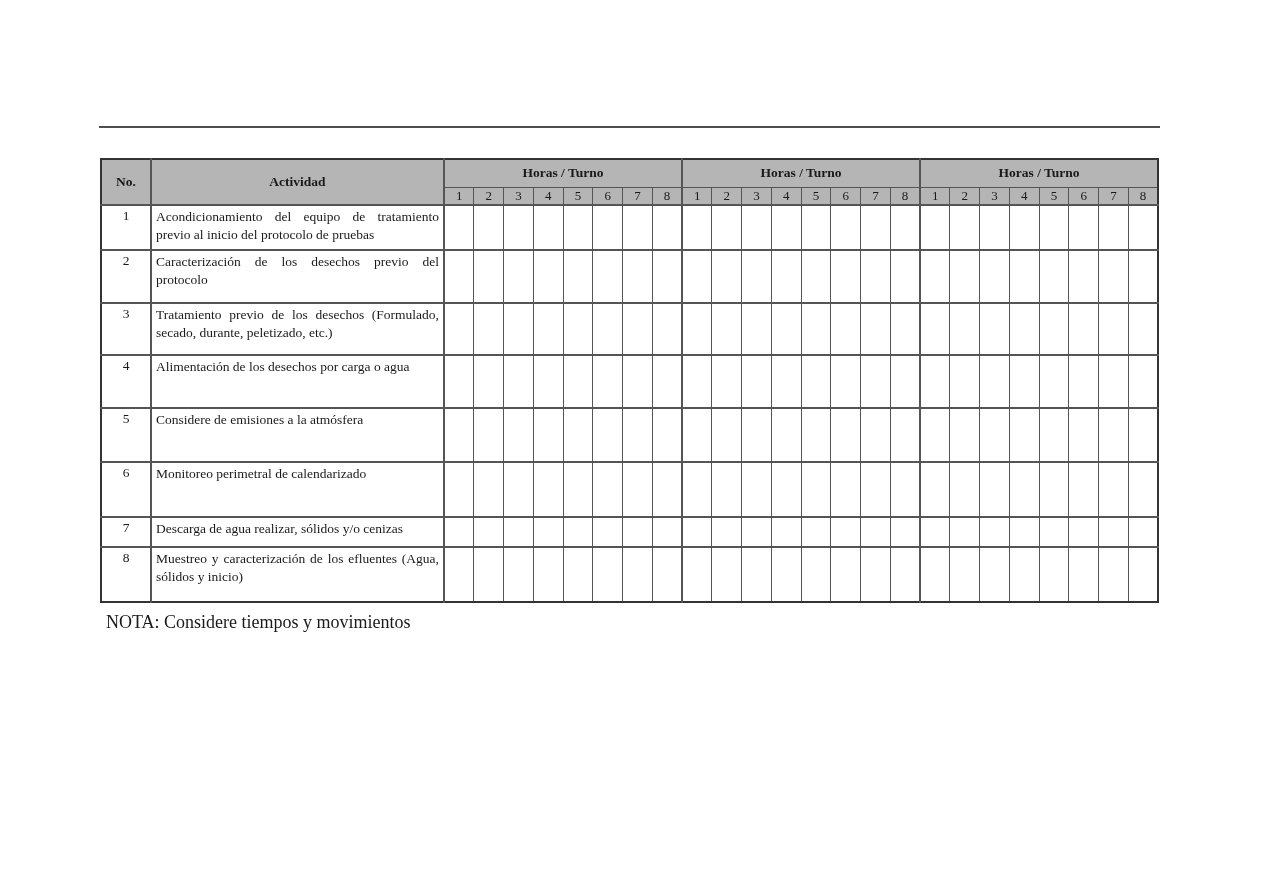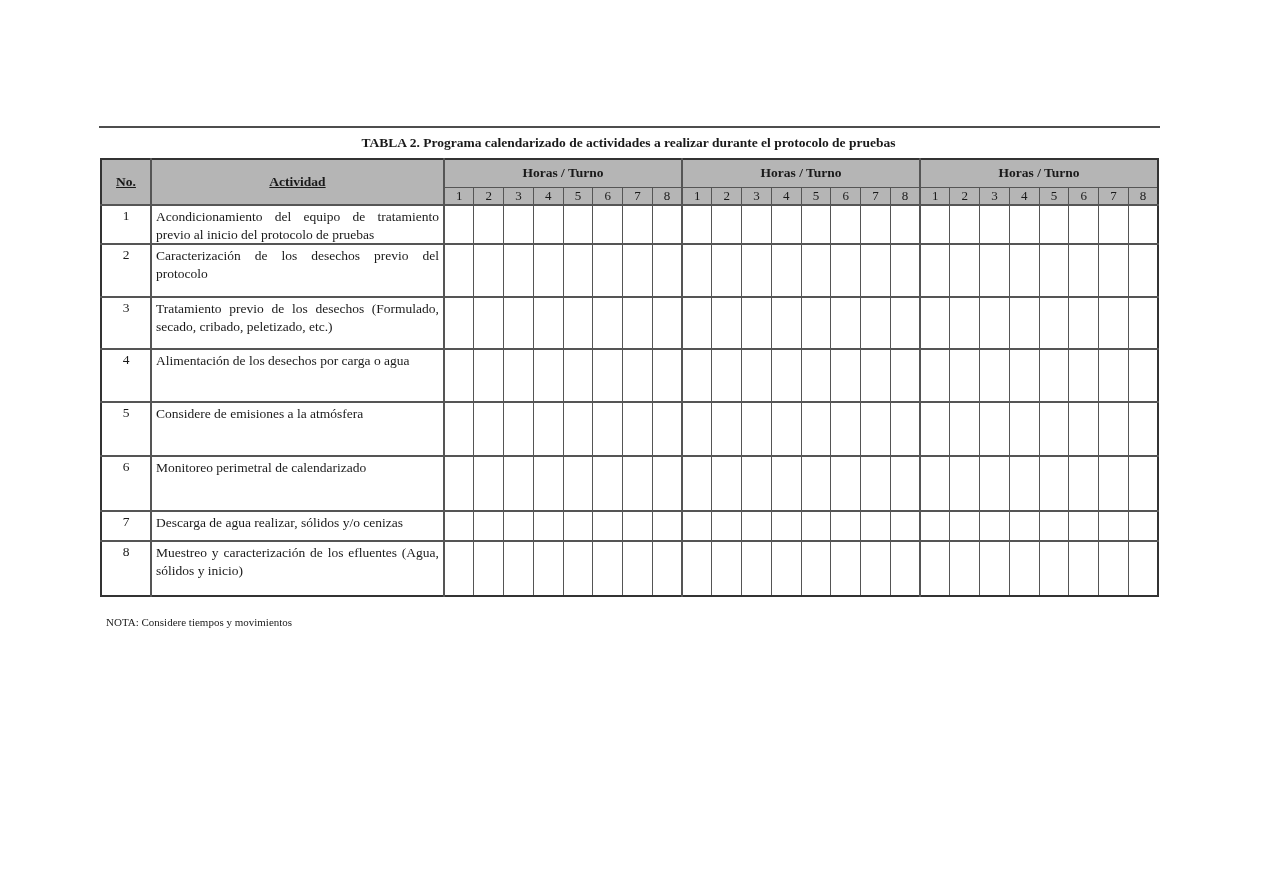--- a/index.html
+++ b/index.html
@@ -43,59 +43,58 @@
   }
   col.c-no  { width: 50px; }
   col.c-act { width: 293px; }
   col.c-hr  { width: 29.75px; }
 
   th, td { border: 1px solid #555555; padding: 0; }
 
   thead th { background: #b5b5b5; font-weight: bold; }
   thead tr.r-group { height: 28px; }
   thead tr.r-nums  { height: 18px; }
-  th.no-h, th.act-h { border-right-width: 2px; border-bottom-width: 2px; text-decoration: underline; }
+  th.no-h, th.act-h { border-right-width: 2px; border-bottom-width: 2px; }
   th.grp { border-bottom-width: 1px; }
   th.hnum { font-weight: normal; font-size: 13px; border-top-width: 1px; border-bottom-width: 2px; }
   .gs { border-left-width: 2px; }
 
   tbody td { border-top-width: 2px; vertical-align: top; background: #ffffff; }
   td.no { text-align: center; font-size: 13.5px; border-right-width: 2px; padding-top: 2px; }
   td.activity {
     text-align: justify;
-    padding: 2px 4px 0 4px;
+    padding: 2px 4px 6px 4px;
     line-height: 17.5px;
     border-right-width: 2px;
     margin-left: 33px;
   }
   tbody tr:nth-child(1) { height: 37px; }
   tbody tr:nth-child(2) { height: 53px; }
   tbody tr:nth-child(3) { height: 52px; }
   tbody tr:nth-child(4) { height: 53px; }
   tbody tr:nth-child(5) { height: 54px; }
   tbody tr:nth-child(6) { height: 55px; }
   tbody tr:nth-child(7) { height: 30px; }
   tbody tr:nth-child(8) { height: 55px; }
 
   .note {
     position: absolute;
     left: 106px;
     top: 613px;
-    font-size: 11px;
+    font-size: 18px;
     line-height: 18px;
   }
 </style>
 </head>
 <body>
 
 <div class="page">
 
   <div class="top-rule"></div>
 
-  <div class="doc-title">TABLA 2. Programa calendarizado de actividades a realizar durante el protocolo de pruebas</div>
 
   <table class="schedule">
     <colgroup id="colgroup">
         <col class="c-no">
         <col class="c-act">
         <col class="c-hr">
         <col class="c-hr">
         <col class="c-hr">
         <col class="c-hr">
         <col class="c-hr">
@@ -206,21 +205,21 @@
           <td></td>
           <td></td>
           <td></td>
           <td></td>
           <td></td>
           <td></td>
           <td></td>
         </tr>
         <tr>
           <td class="no">3</td>
-          <td class="activity">Tratamiento previo de los desechos (Formulado, secado, cribado, peletizado, etc.)</td>
+          <td class="activity">Tratamiento previo de los desechos (Formulado, secado, durante, peletizado, etc.)</td>
           <td class="gs"></td>
           <td></td>
           <td></td>
           <td></td>
           <td></td>
           <td></td>
           <td></td>
           <td></td>
           <td class="gs"></td>
           <td></td>

